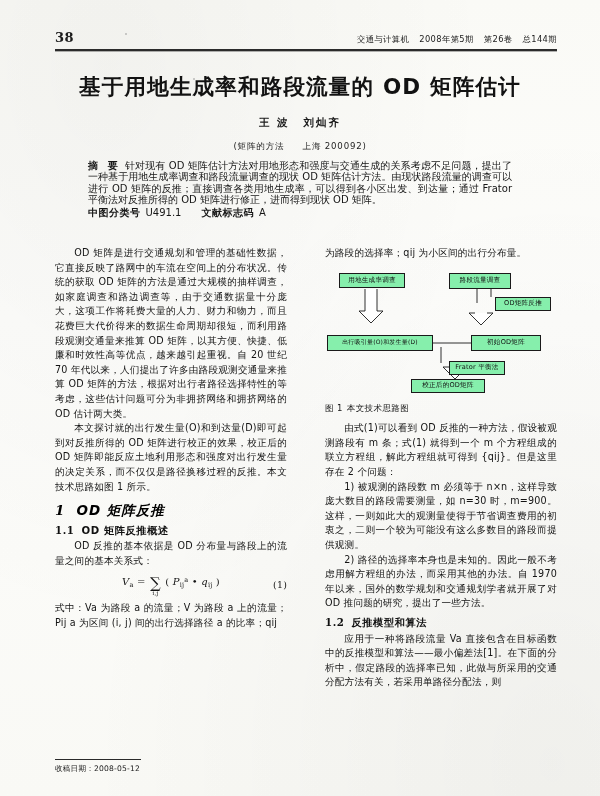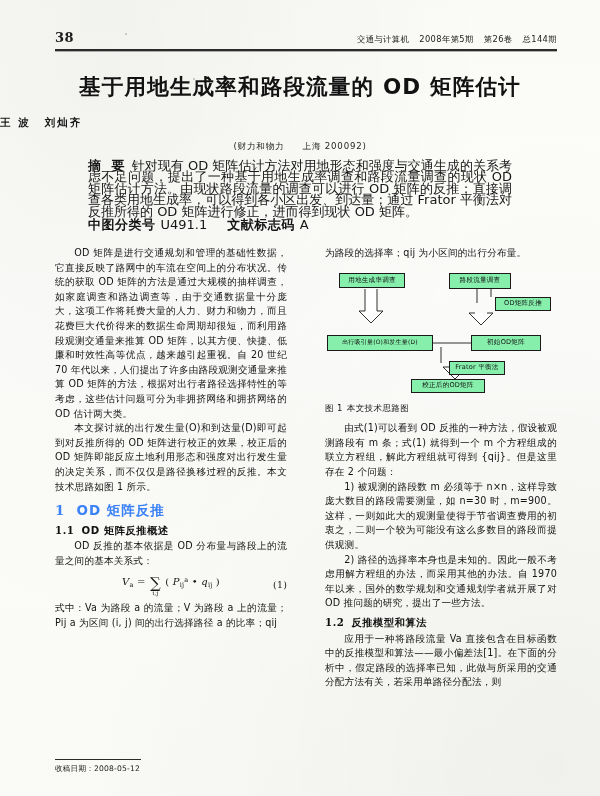--- a/index.html
+++ b/index.html
@@ -81,21 +81,21 @@
     font-size: 21.5px;
     font-weight: 700;
     letter-spacing: 1.2px;
     color: #121212;
     font-family: "DejaVu Sans", "Liberation Sans", sans-serif;
   }
   .authors {
     position: absolute;
     top: 116px;
     left: 0; right: 0;
-    text-align: left;
+    text-align: center;
     font-size: 10.5px;
     font-weight: 700;
     letter-spacing: 2px;
     color: #181818;
   }
   .authors .sep { display: inline-block; width: 14px; }
   .affiliation {
     position: absolute;
     top: 141px;
     left: 0; right: 0;
@@ -105,21 +105,21 @@
     color: #1d1d1d;
   }
   .affiliation .gap { display: inline-block; width: 18px; }
 
   
   .abstract-block {
     position: absolute;
     top: 160px;
     left: 88px;
     width: 424px;
-    font-size: 13px;
+    font-size: 10px;
     line-height: 11.4px;
     color: #161616;
     text-align: justify;
   }
   .ab-label {
     font-weight: 700;
     letter-spacing: 3px;
     margin-right: 4px;
   }
   .kw-line, .cls-line {
@@ -153,21 +153,22 @@
   .col-left  { left: 0; }
   .col-right { left: 270px; }
   .para { text-indent: 2em; margin: 0 0 0 0; }
   .para.noindent { text-indent: 0; }
 
   .h1 {
     font-size: 13.5px;
     font-weight: 700;
     letter-spacing: 1px;
     margin: 9px 0 5px 0;
-    color: #3b82f6;
+    color: #000000;
+    font-style: italic;
   }
   .h1 .num { margin-right: 11px; font-family: "DejaVu Serif","Liberation Serif",serif; }
   .h2 {
     font-size: 10.2px;
     font-weight: 700;
     letter-spacing: 0.6px;
     margin: 4px 0 1px 0;
     color: #101010;
   }
   .h2 .num { margin-right: 7px; font-family: "DejaVu Serif","Liberation Serif",serif; }
@@ -291,21 +292,21 @@
       <span>总144期</span>
     </div>
   </div>
   <div class="rule"></div>
 
   <div class="title">基于用地生成率和路段流量的 OD 矩阵估计</div>
   <div class="authors">
     <span>王    波</span><span class="sep"></span><span>刘灿齐</span>
   </div>
   <div class="affiliation">
-    <span>(财力和物力</span><span class="gap"></span><span>上海 200092)</span>
+    <span>(矩阵的方法</span><span class="gap"></span><span>上海 200092)</span>
   </div>
 
   <div class="abstract-block">
     <div>
       <span class="ab-label">摘    要</span><span>针对现有 OD 矩阵估计方法对用地形态和强度与交通生成的关系考虑不足问题，提出了一种基于用地生成率调查和路段流量调查的现状 OD 矩阵估计方法。由现状路段流量的调查可以进行 OD 矩阵的反推；直接调查各类用地生成率，可以得到各小区出发、到达量；通过 Frator 平衡法对反推所得的 OD 矩阵进行修正，进而得到现状 OD 矩阵。</span>
     </div>
     <div class="cls-line">
       <span class="cls-label">中图分类号</span><span>U491.1</span><span class="cls-gap"></span><span class="cls-label">文献标志码</span><span>A</span>
     </div>
   </div>

